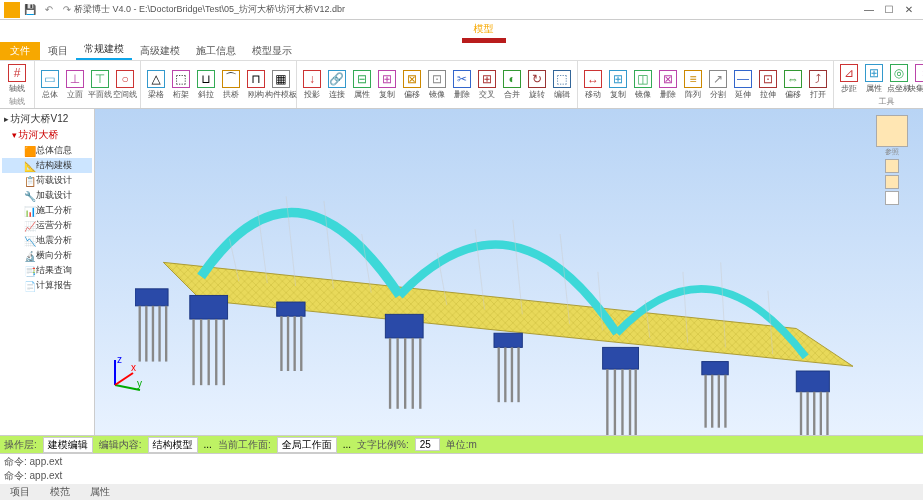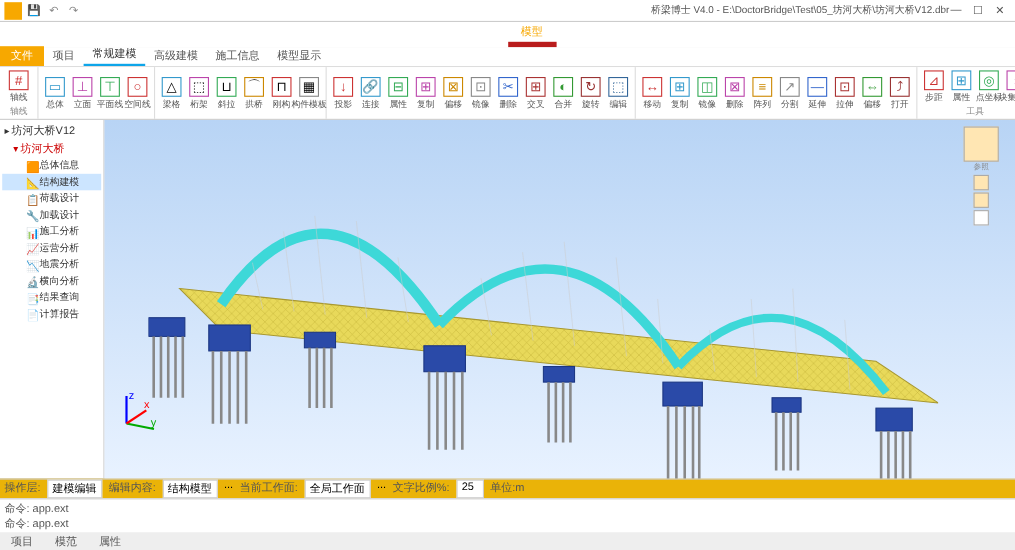--- a/index.html
+++ b/index.html
@@ -1,21 +1,21 @@
 <!DOCTYPE html>
 <html><head>
 <meta charset="utf-8">
 <style>
 *{margin:0;padding:0;box-sizing:border-box;font-family:"Microsoft YaHei",SimSun,sans-serif;font-size:10px}
 body{width:923px;height:500px;background:#f0f0f0;overflow:hidden;display:flex;flex-direction:column}
 .titlebar{height:20px;background:#fff;display:flex;align-items:center;border-bottom:1px solid #ccc}
 .app-icon{width:16px;height:16px;background:#f7a800;margin:0 4px}
 .qat{display:flex;gap:4px;align-items:center}
 .qat span{width:14px;height:14px;display:flex;align-items:center;justify-content:center;color:#888}
-.title-txt{flex:1;text-align:right;color:#555;font-size:9px}
+.title-txt{flex:1;text-align:left;color:#555;font-size:9px}
 .win-btns{display:flex;gap:8px;margin-right:8px}
 .win-btns span{width:12px;color:#555;text-align:center}
 .menubar{height:18px;background:#fff;display:flex;align-items:flex-end;border-bottom:1px solid #ddd}
 .tab-file{background:#f7a800;color:#fff;padding:2px 10px}
 .tab{padding:2px 8px;color:#555}
 .tab.active{border-bottom:2px solid #0ea5e9;color:#333}
 .sup-tab{padding:2px 12px;color:#888}
 .sup-tab.hl{color:#f7a800;border-bottom:5px solid #b91c1c}
 .ribbon{height:48px;background:#fff;display:flex;border-bottom:1px solid #ccc}
 .rg{display:flex;flex-direction:column;border-right:1px solid #ddd;padding:1px 3px}
@@ -35,21 +35,21 @@
 .tn.l2{padding-left:22px}
 .tn.sel{background:#cce5ff}
 .ticon{width:10px;height:10px;display:inline-block}
 .viewer{flex:1;position:relative;background:linear-gradient(#b8d4f5,#e8f2ff)}
 .axis-gizmo{position:absolute;bottom:40px;left:10px;width:40px;height:40px}
 .vcube{position:absolute;top:6px;right:6px;width:50px}
 .vc-main{width:32px;height:32px;border:1px solid #aaa;background:#ffe6b3;margin:0 auto;position:relative}
 .vc-lbl{font-size:7px;text-align:center;color:#888}
 .vc-small{width:14px;height:14px;border:1px solid #aaa;background:#ffe6b3;margin:2px auto}
 .bridge-svg{position:absolute;top:40px;left:40px;right:70px;bottom:30px}
-.statusbar{height:18px;background:#eab308;border-top:1px solid #ccc;display:flex;gap:6px;padding:0 4px;font-size:9px}
+.statusbar{height:18px;background:#bef264;border-top:1px solid #ccc;display:flex;align-items:center;gap:6px;padding:0 4px;font-size:9px}
 .sb-lbl{color:#555}
 .sb-val{background:#fff;border:1px solid #ccc;padding:0 4px;min-width:50px}
 .cmdarea{background:#fff;border-top:1px solid #ccc;padding:1px 4px;font-size:9px;color:#555}
 .bottom-tabs{height:16px;background:#eee;display:flex;align-items:center;font-size:9px}
 .btab{padding:1px 10px;color:#555}
 </style>
 </head>
 <body>
 
 <div class="titlebar">

